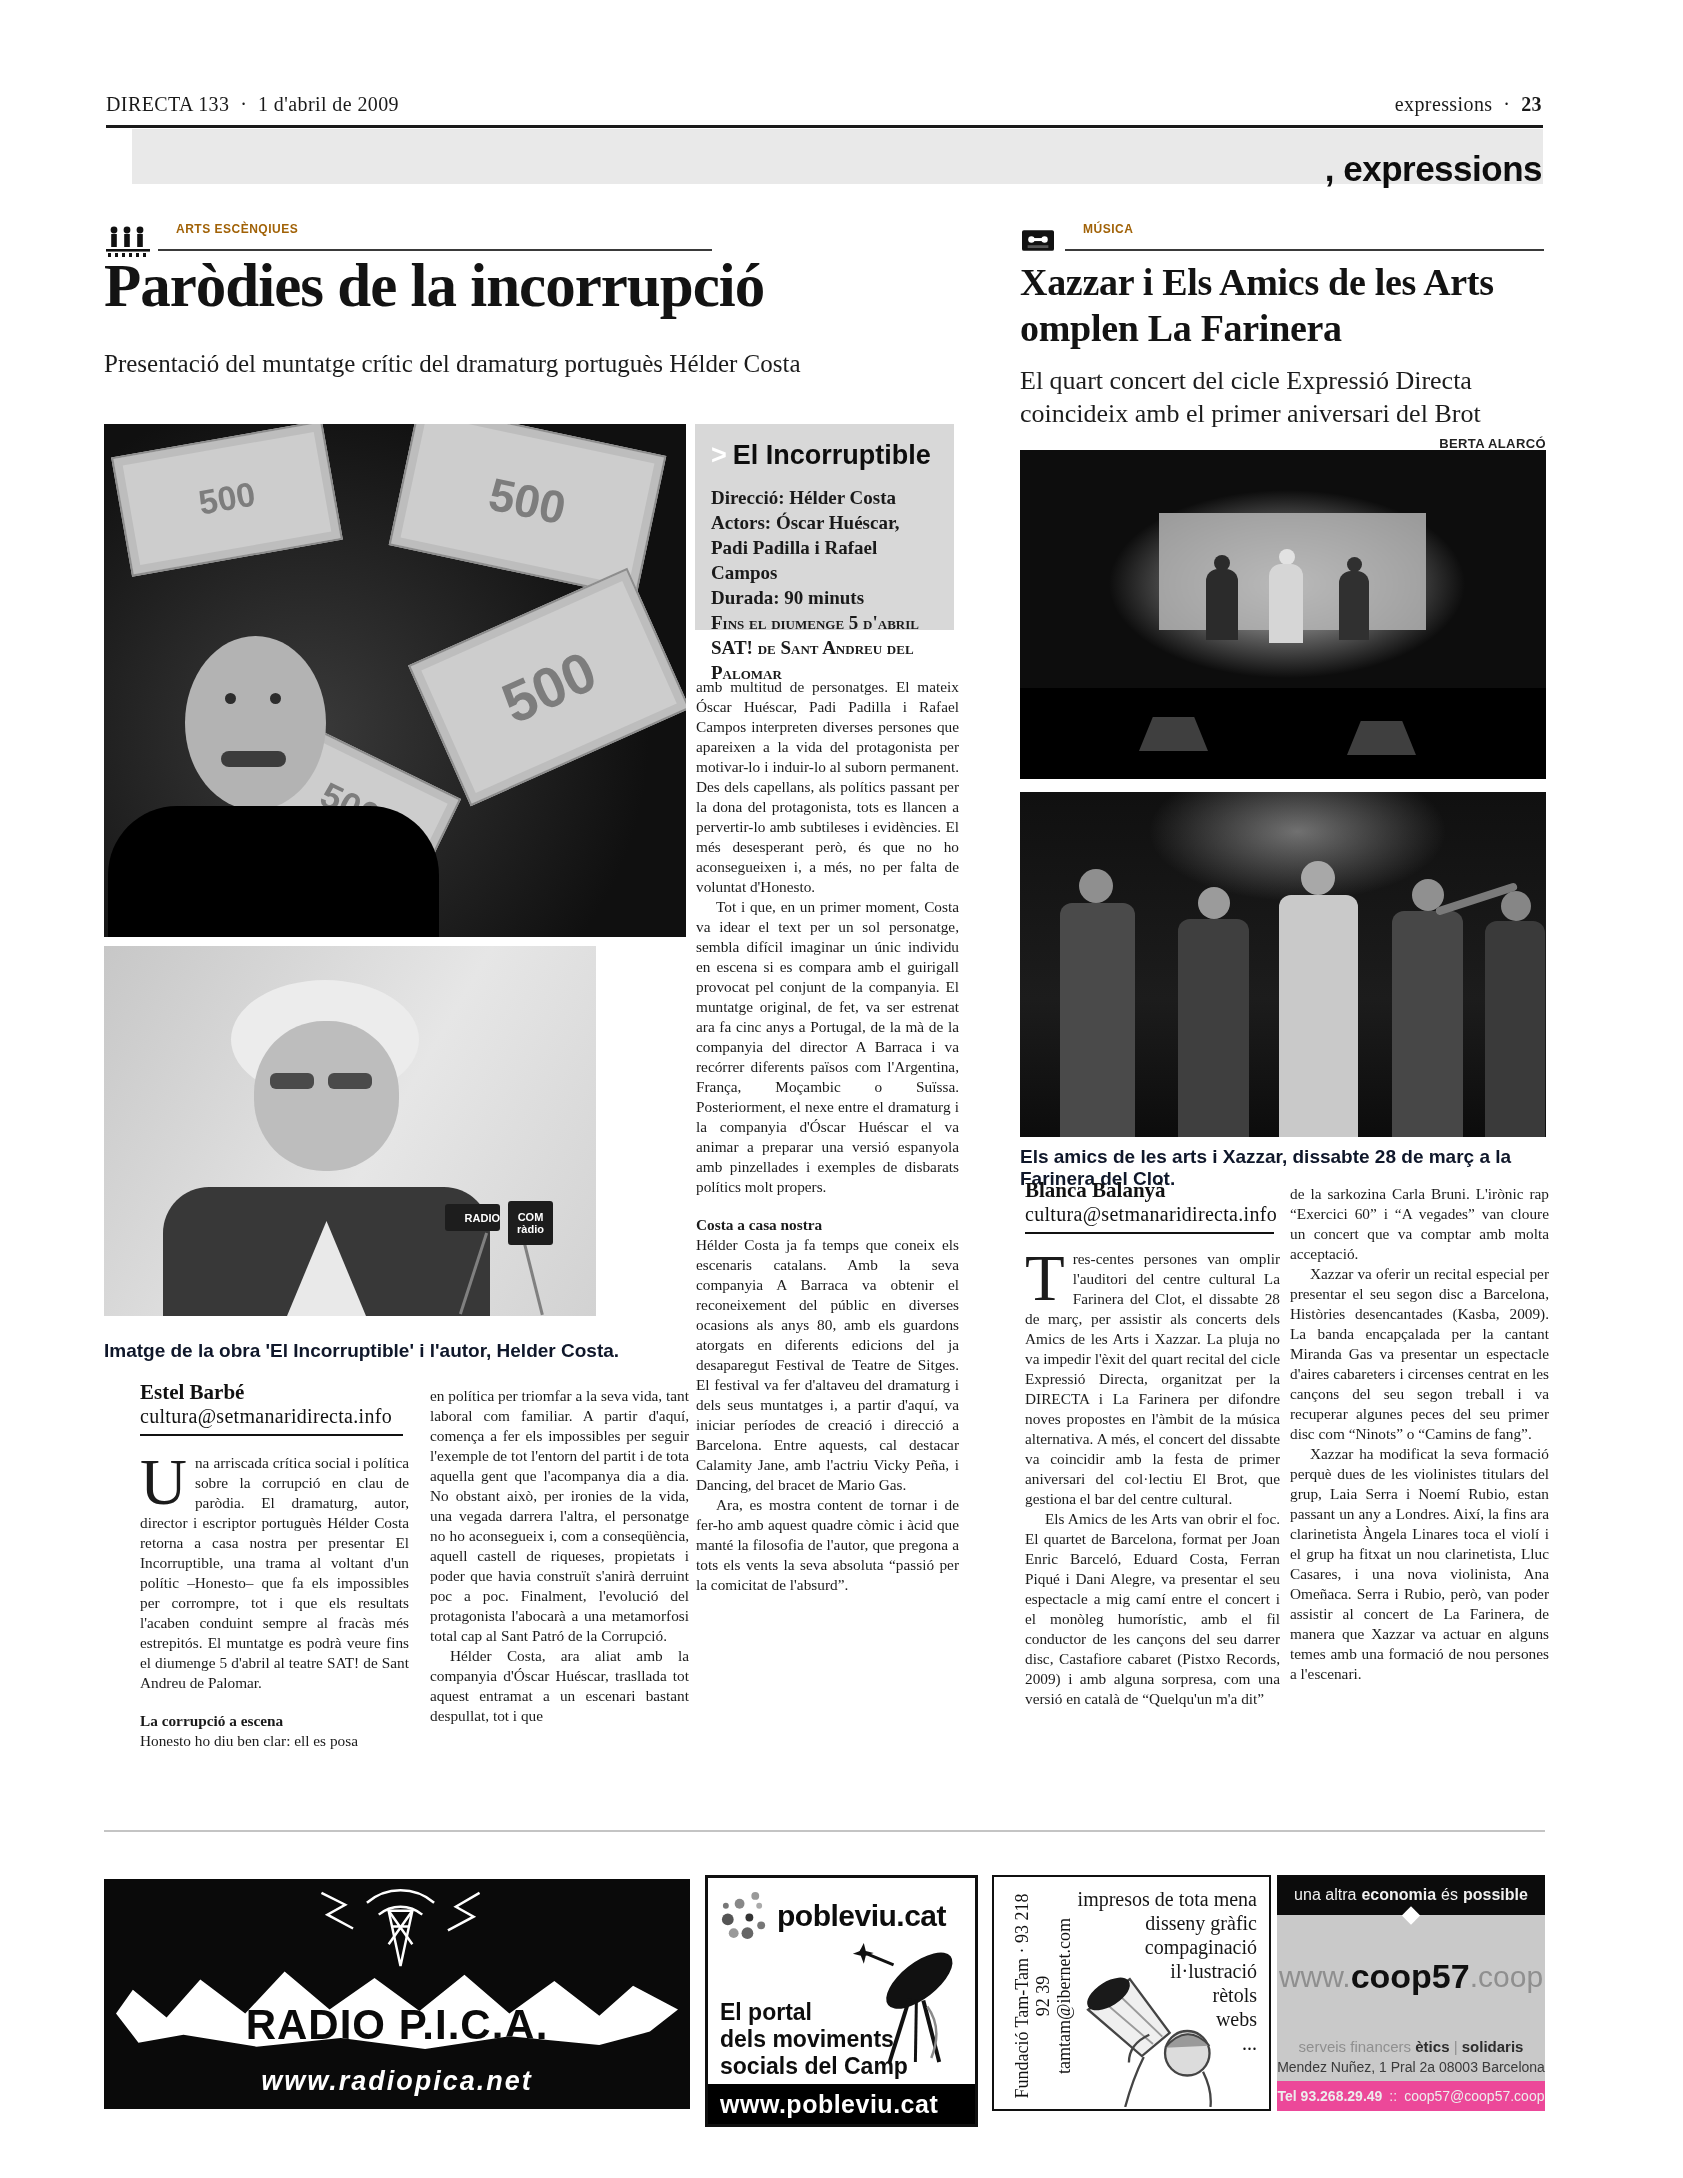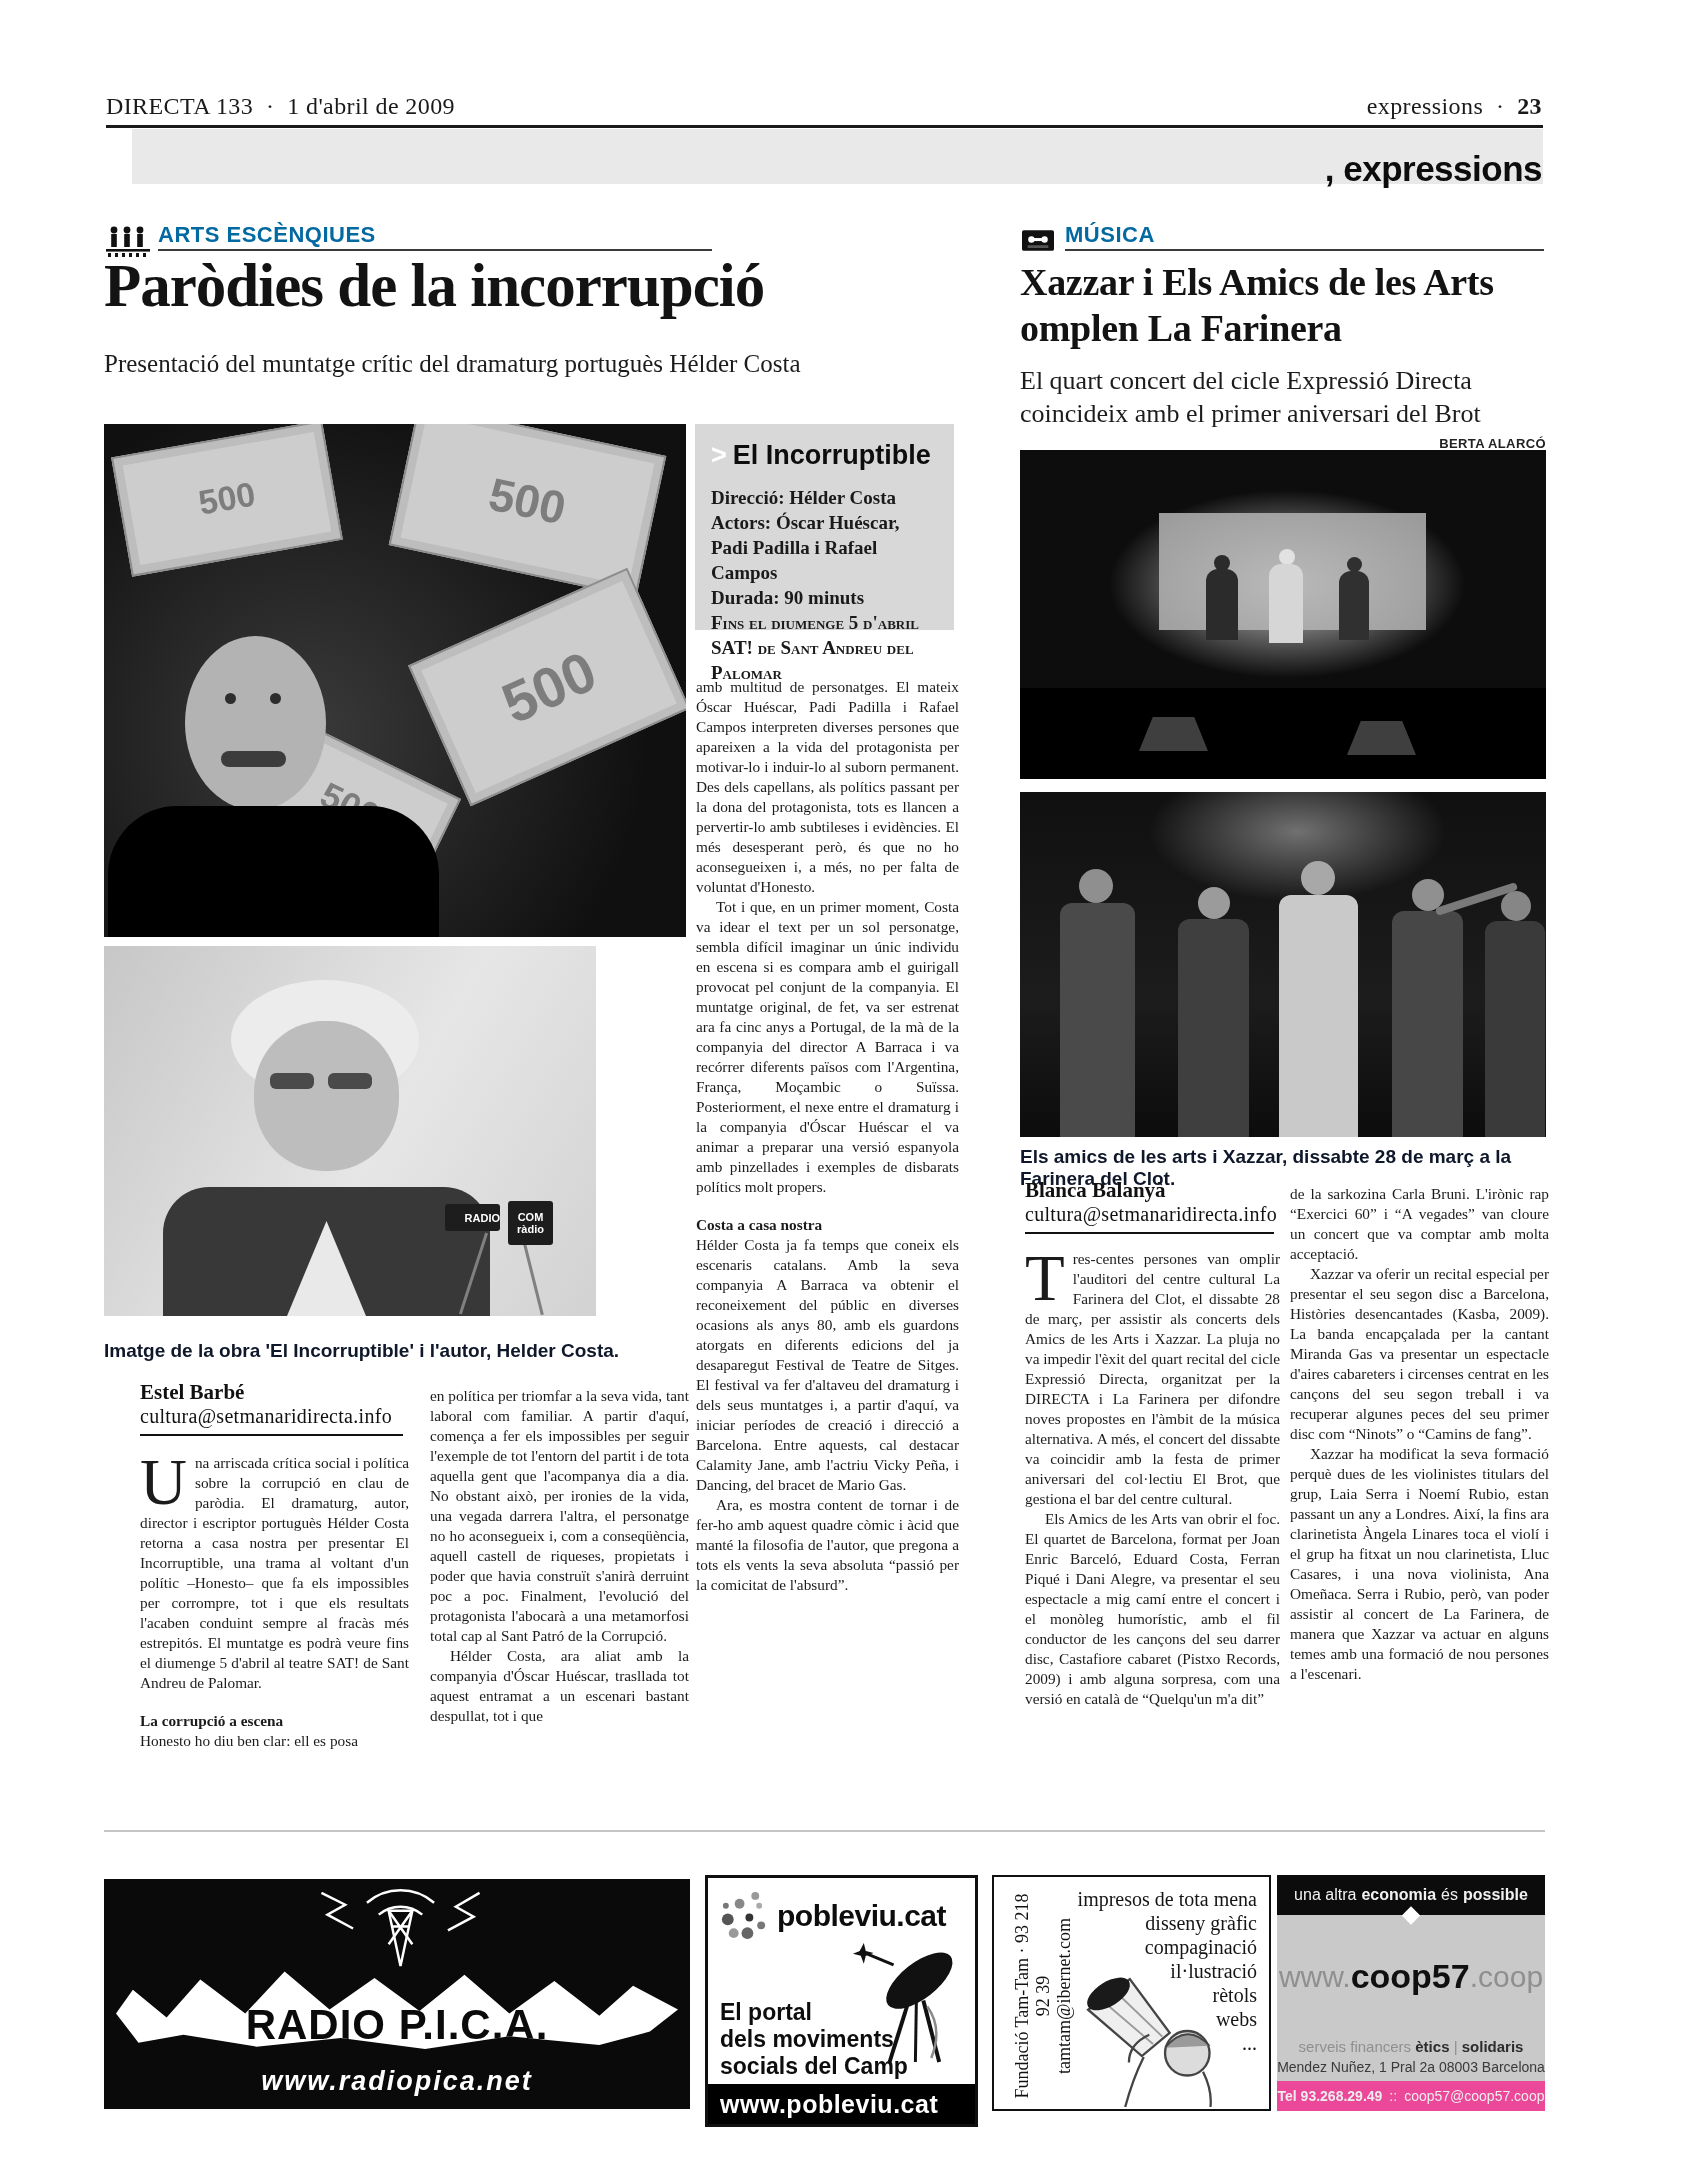--- a/index.html
+++ b/index.html
@@ -1,28 +1,28 @@
 <!DOCTYPE html>
 <html><head>
 <meta charset="utf-8">
 <style>
   html,body{margin:0;padding:0;background:#fff;}
   #page{position:relative;width:1683px;height:2178px;background:#fff;overflow:hidden;
         font-family:"Liberation Serif",serif;color:#111;}
   .abs{position:absolute;}
 
   
-  .hdr{font-size:24px;letter-spacing:0.4px;color:#1a1a1a;}
+  .hdr{font-size:20px;letter-spacing:0.4px;color:#1a1a1a;}
   .hdr b{font-weight:bold;}
   .hrule{background:#1a1a1a;}
   .band{background:#e9e9e9;}
   .banner{font-family:"Liberation Sans",sans-serif;font-weight:bold;font-size:35px;color:#0d0d0d;letter-spacing:-0.5px;}
 
   
-  .kicker{font-family:"Liberation Sans",sans-serif;font-weight:bold;font-size:22px;color:#0369a1;letter-spacing:0.5px;}
+  .kicker{font-family:"Liberation Sans",sans-serif;font-weight:bold;font-size:12px;color:#a16207;letter-spacing:0.5px;margin-left:18px;}
   .krule{background:#3a3a3a;height:2px;}
 
   
   .h1-left{font-size:61px;font-weight:bold;letter-spacing:-1px;line-height:1.02;color:#131313;}
   .standfirst{font-size:25px;color:#1c1c1c;}
   .h1-right{font-size:38px;font-weight:bold;line-height:46px;color:#131313;letter-spacing:-0.3px;}
   .standfirst2{font-size:26px;line-height:33px;color:#1c1c1c;}
   .photocredit{font-family:"Liberation Sans",sans-serif;font-weight:bold;font-size:13px;color:#222;text-align:right;letter-spacing:0.4px;}
 
   

